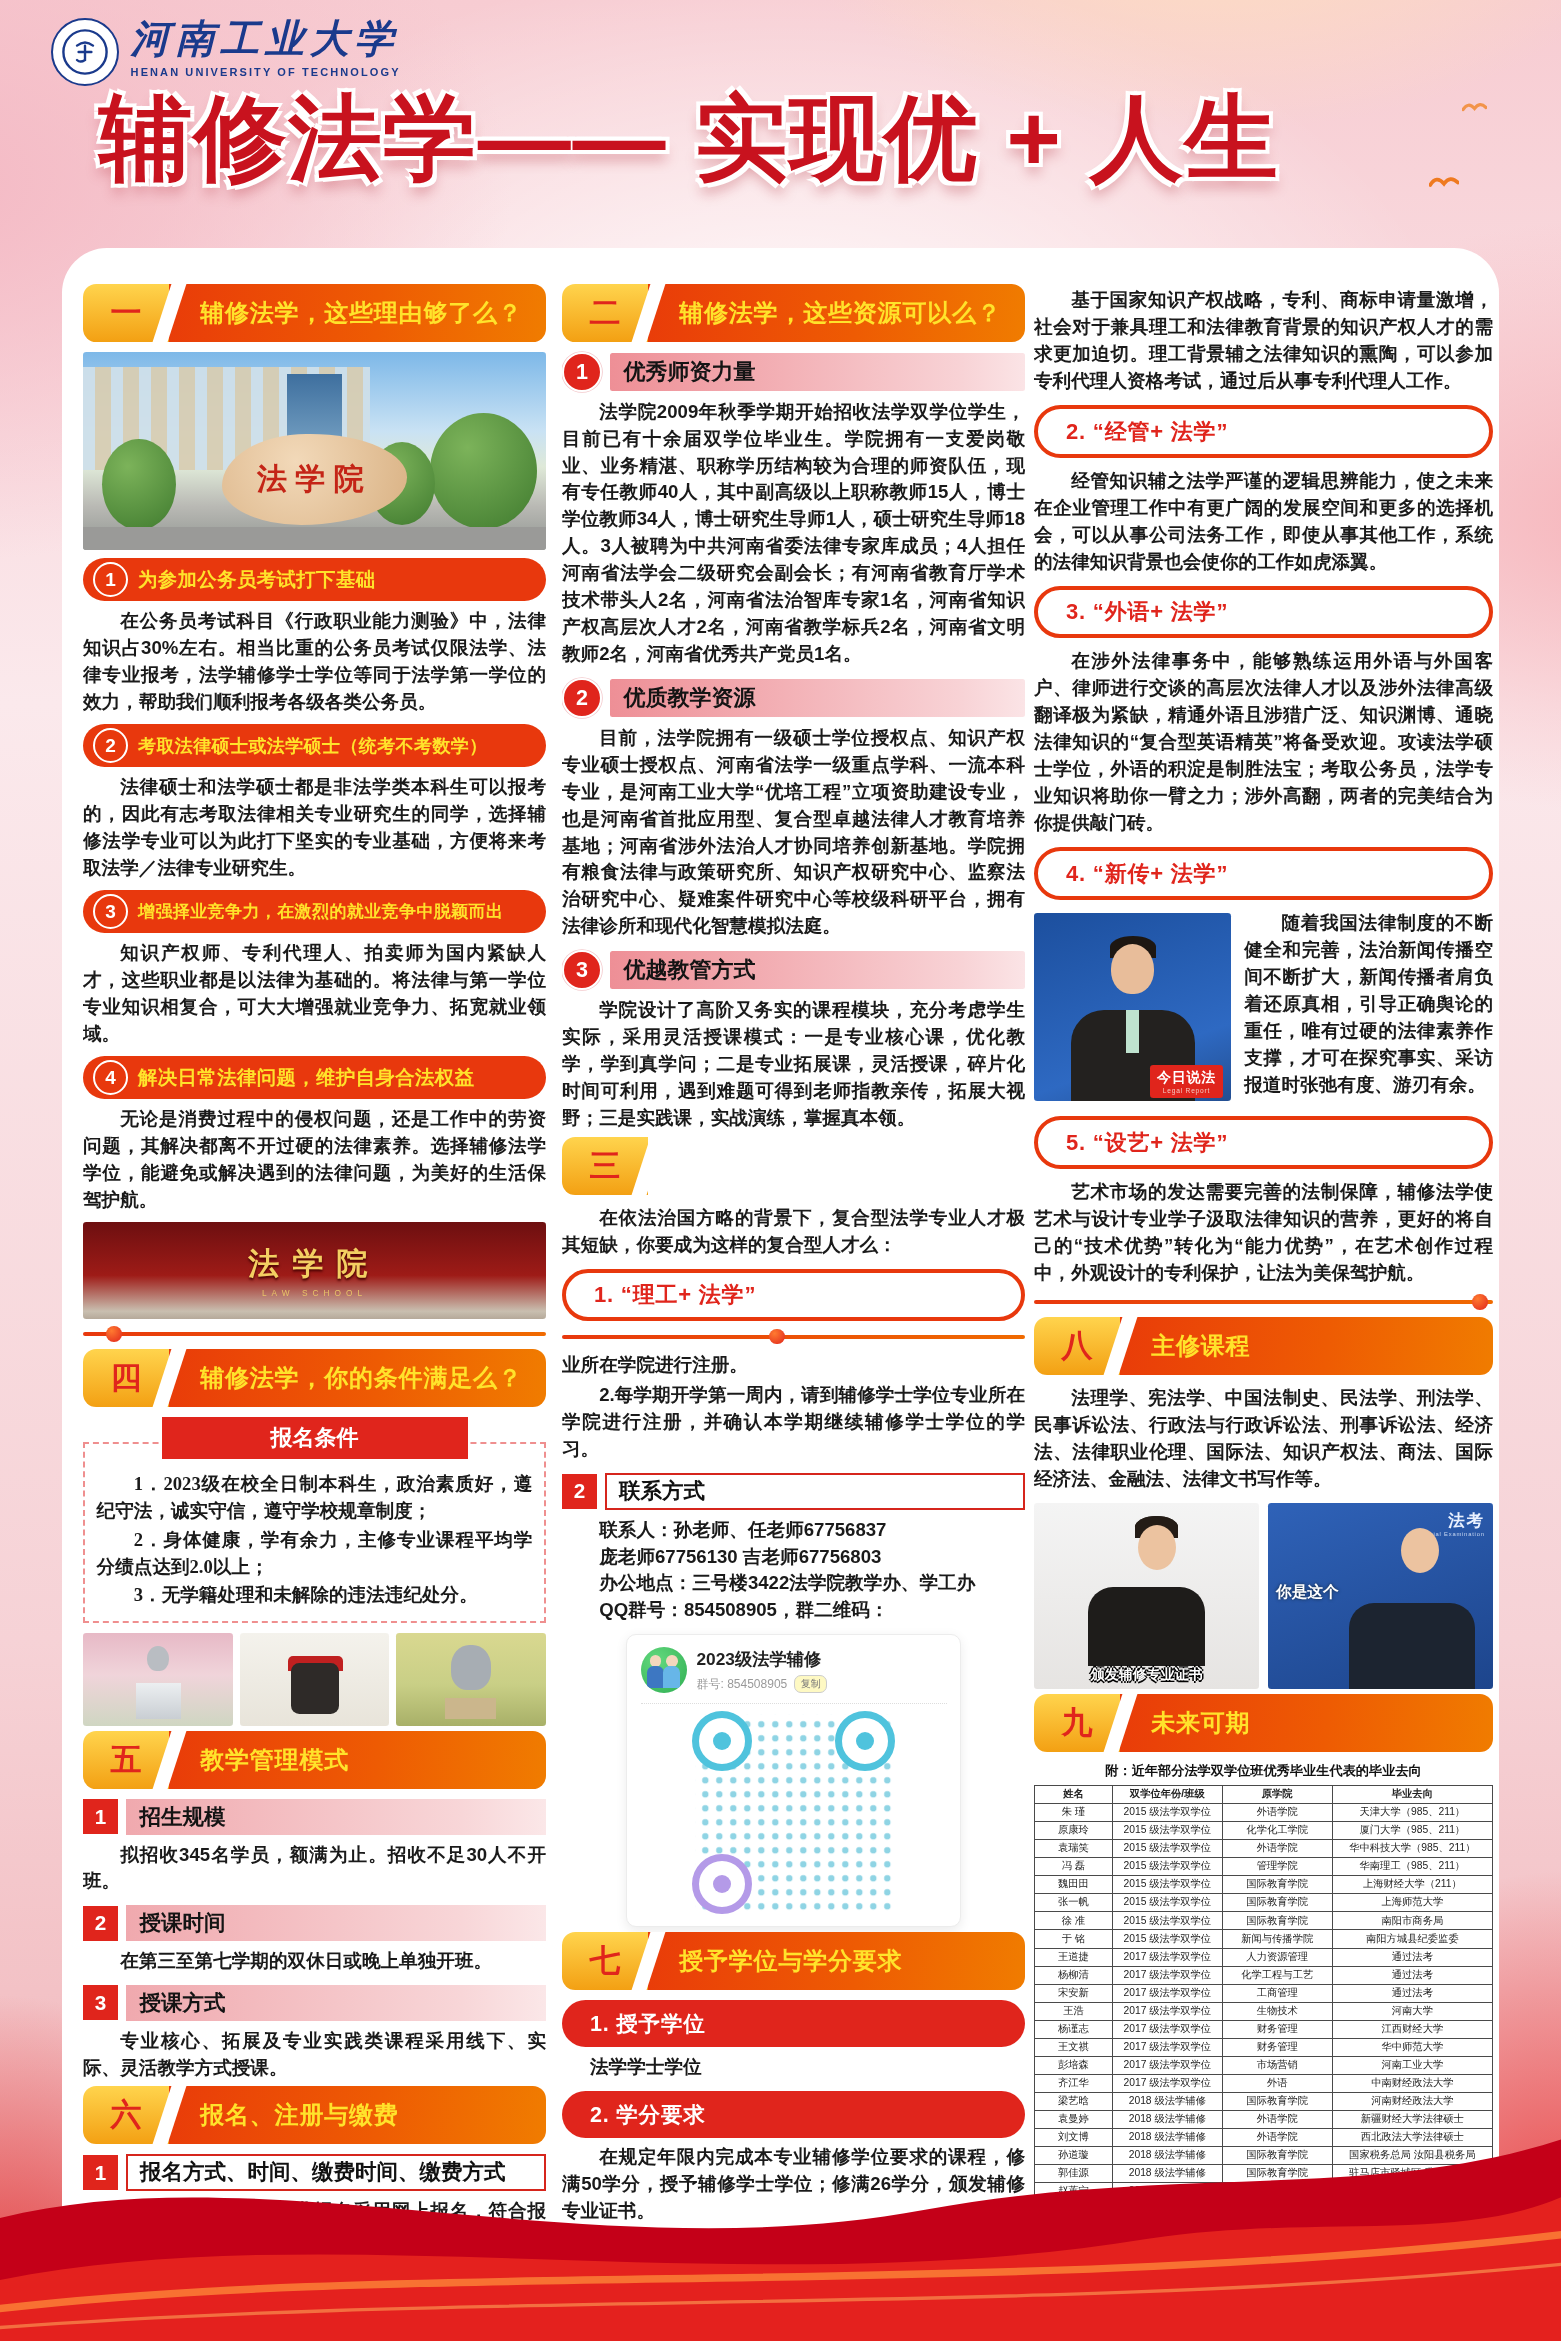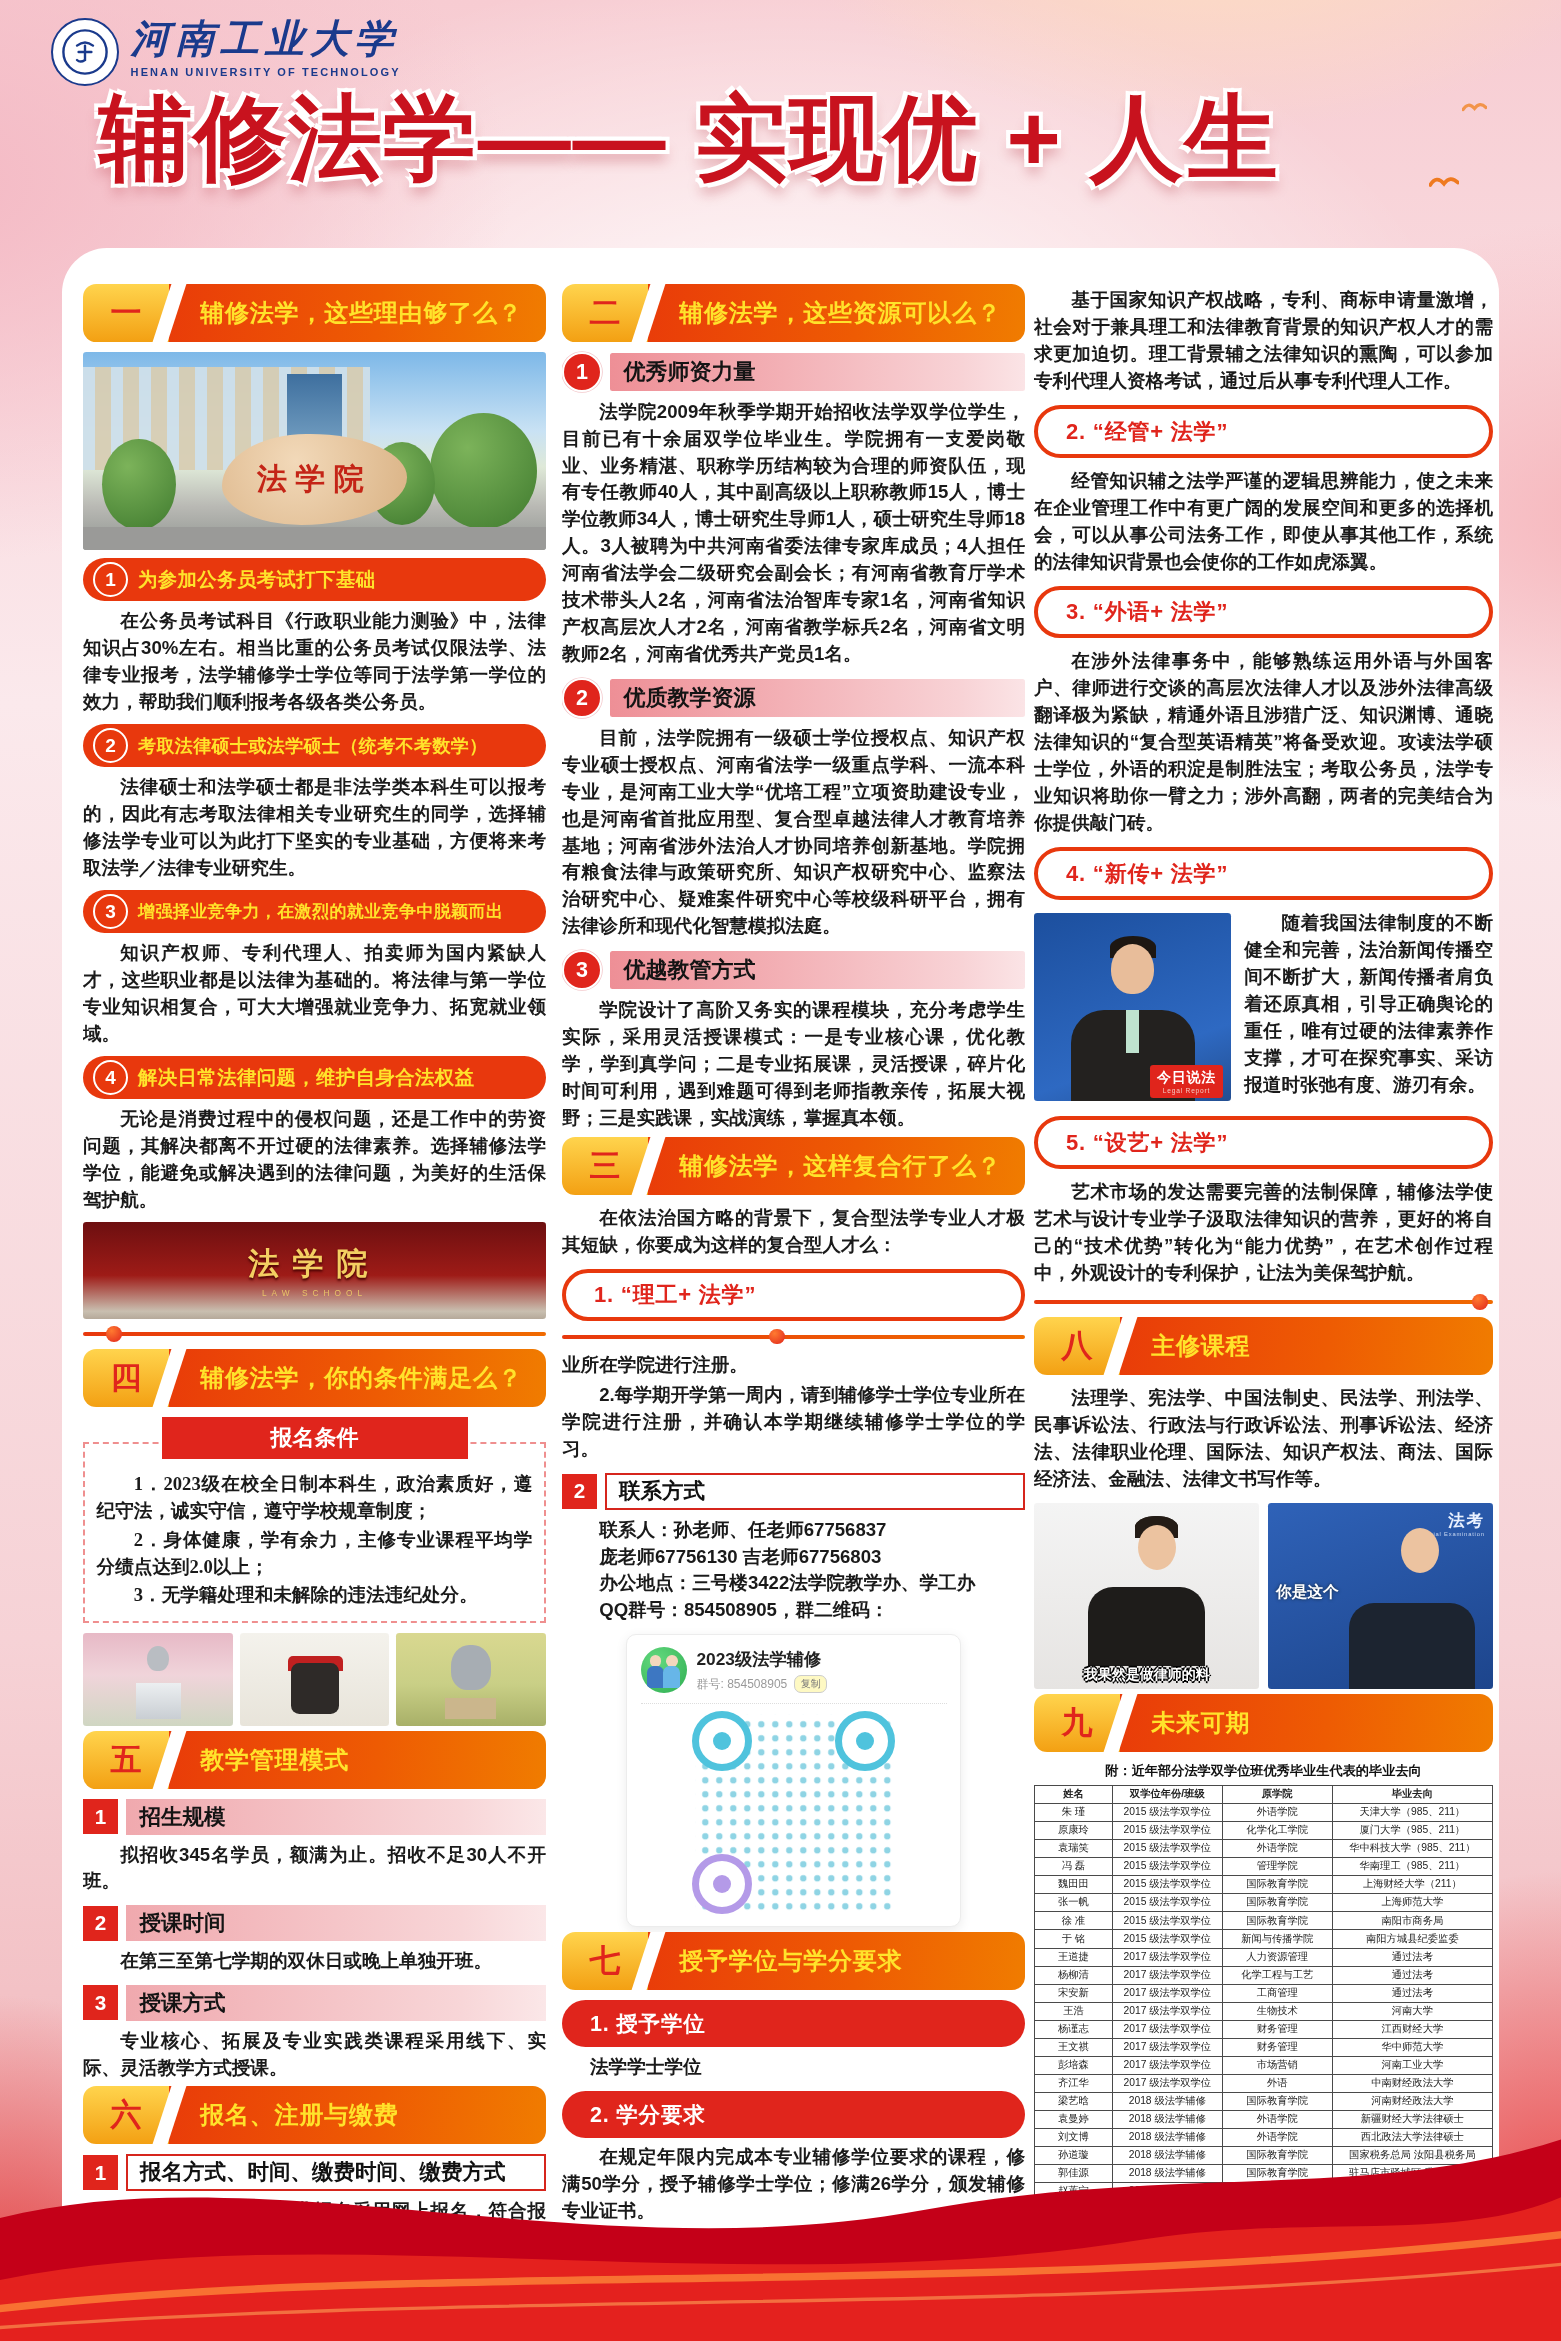--- a/index.html
+++ b/index.html
@@ -325,21 +325,20 @@
 
     <div class="bar-pink">
       <div class="circ-num">3</div>
       <div class="bar">优越教管方式</div>
     </div>
     <p class="body-text indent">学院设计了高阶又务实的课程模块，充分考虑学生实际，采用灵活授课模式：一是专业核心课，优化教学，学到真学问；二是专业拓展课，灵活授课，碎片化时间可利用，遇到难题可得到老师指教亲传，拓展大视野；三是实践课，实战演练，掌握真本领。</p>
 
     <div class="sec-head">
       <div class="sec-chip">三</div>
       <div class="sec-slash"></div>
-      <div class="sec-bar">辅修法学，这样复合行了么？</div>
     </div>
     <p class="body-text indent">在依法治国方略的背景下，复合型法学专业人才极其短缺，你要成为这样的复合型人才么：</p>
     <div class="combo-box">1. “理工+ 法学”</div>
 
     <div class="divider">
         <div class="dot" style="left:207px;"></div>
       </div>
 
     <p class="body-text" style="margin-top:11.6px;">业所在学院进行注册。</p>
     <p class="body-text indent">2.每学期开学第一周内，请到辅修学士学位专业所在学院进行注册，并确认本学期继续辅修学士学位的学习。</p>
@@ -426,21 +425,21 @@
       <div class="sec-bar">主修课程</div>
     </div>
     <p class="body-text indent">法理学、宪法学、中国法制史、民法学、刑法学、民事诉讼法、行政法与行政诉讼法、刑事诉讼法、经济法、法律职业伦理、国际法、知识产权法、商法、国际经济法、金融法、法律文书写作等。</p>
 
     <div class="duo">
       <div class="ph ph-lawyer">
         <div class="hair"></div>
         <div class="hair" style="position:absolute;left:45%;top:13.2px;width:43px;height:21.5px;border-radius:50% 50% 0 0;background:#241c16;"></div>
         <div class="head"></div>
         <div class="suit"></div>
-        <div class="ph-caption">我果然是做律师的料</div>
+        <div class="ph-caption">颁发辅修专业证书</div>
       </div>
       <div class="ph ph-thumbs">
         <div class="fk1">法考</div>
         <div class="fk2">Judicial Examination</div>
         <div class="head"></div>
         <div class="suit"></div>
         <div class="txt">你是这个</div>
       </div>
     </div>
 

